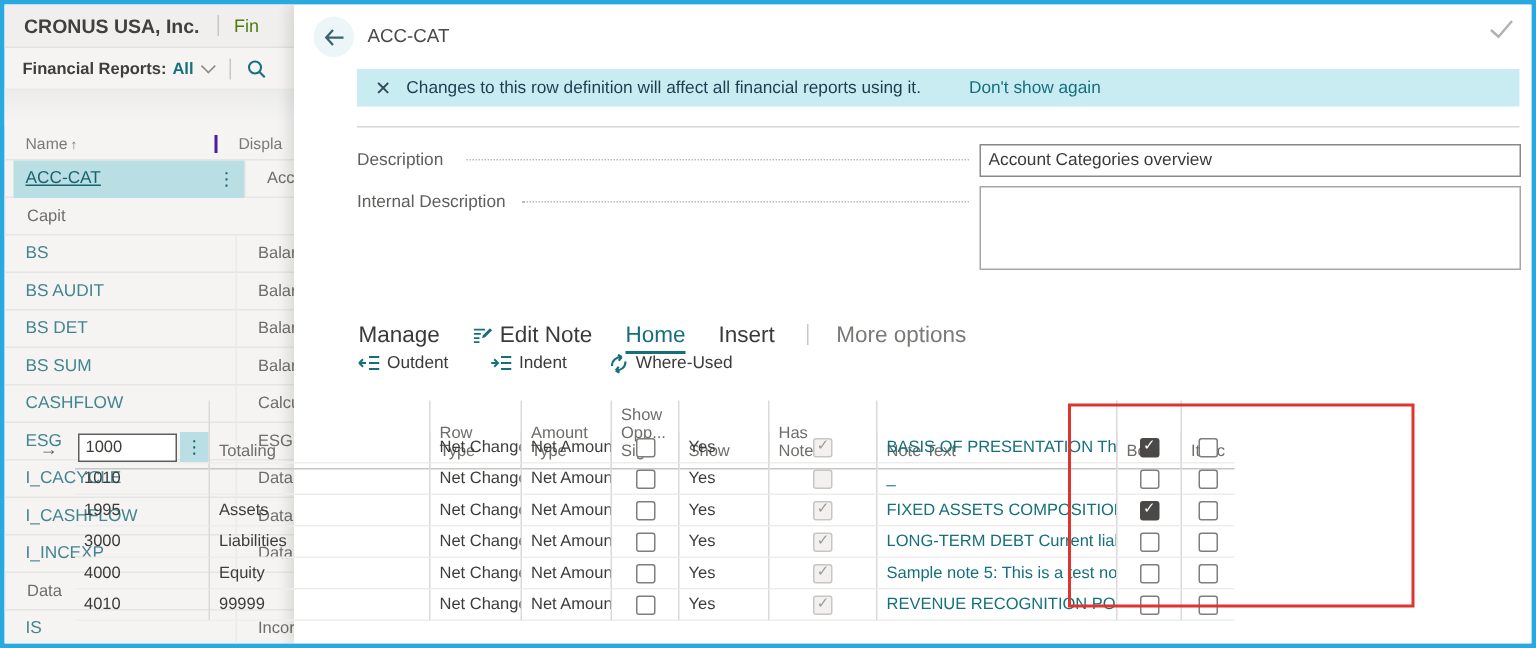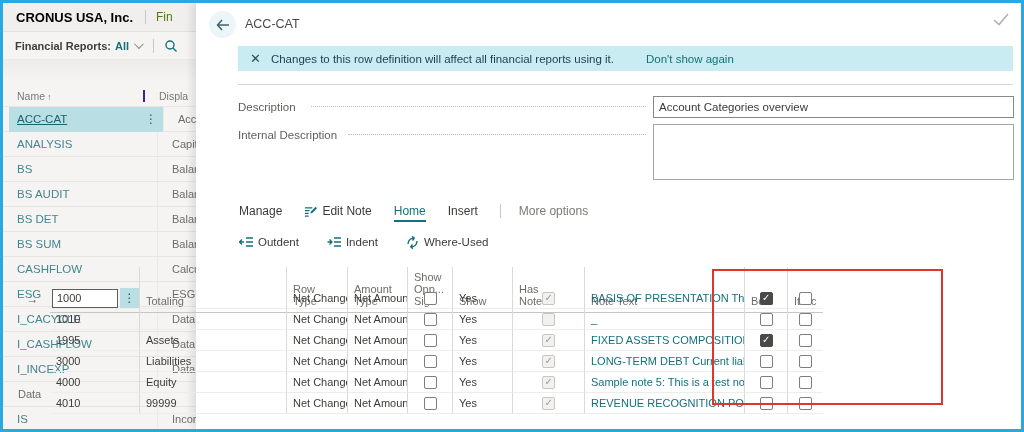--- a/index.html
+++ b/index.html
@@ -7,21 +7,21 @@
   body { font-family: "Liberation Sans", "DejaVu Sans", sans-serif; background:#fff; }
   .frame {
     position: relative; width: 1024px; height: 432px;
     border: 3px solid #2aa9e0; outline: 1px solid #1b3a4a;
     overflow: hidden; background:#fff;
   }
 
   
   .sidebar { position:absolute; left:0; top:0; width:193px; height:100%; background:#f5f4f3; }
   .sb-top { height:29px; display:flex; align-items:center; background:#f0efee; border-bottom:1px solid #e3e1df; white-space:nowrap; overflow:hidden; }
-  .sb-company { font-size:13px; font-weight:bold; color:#000000; padding-left:13px; }
+  .sb-company { font-size:13px; font-weight:bold; color:#404040; padding-left:13px; }
   .sb-top-div { width:1px; height:14px; background:#c9c7c5; margin:0 10px 0 12px; }
   .sb-top-item { font-size:12px; color:#4d7c0f; }
   .sb-filter { height:28px; display:flex; align-items:center; border-bottom:1px solid #eceae8; }
   .sb-filter-label { font-size:11px; font-weight:bold; color:#3f3e3c; padding-left:12px; }
   .sb-filter-val { font-size:11px; font-weight:bold; color:#15707b; margin-left:4px; }
   .chev { display:inline-block; width:7px; height:7px; border-right:1.4px solid #8a8886; border-bottom:1.4px solid #8a8886; transform:rotate(45deg) translateY(-2px); margin-left:5px; }
   .sb-filter-div { width:1px; height:14px; background:#c9c7c5; margin:0 10px 0 12px; }
   .sb-gap { height:24px; background:linear-gradient(#ececeb,#f6f5f4); }
   .sb-cols { height:22px; display:flex; align-items:flex-end; padding-bottom:4px; font-size:10.5px; color:#7b7976; }
   .sb-col-name { padding-left:14px; width:140px; }
@@ -44,21 +44,21 @@
   .notif { position:absolute; left:42px; right:8px; top:43px; height:25px; background:#c9ecf2; display:flex; align-items:center; font-size:11.5px; color:#1e3c50; }
   .notif-close { margin:0 10px 0 12px; font-size:13px; color:#2f4858; line-height:1; }
   .notif-action { color:#15707b; margin-left:32px; }
   .pane-hr { position:absolute; left:42px; right:8px; top:81px; border-top:1px solid #d8d6d4; }
 
   .field-label { position:absolute; left:42px; font-size:11.5px; color:#605e5c; }
   .dots { position:absolute; height:12px; border-bottom:1px dotted #bdbbb9; }
   .desc-input { position:absolute; left:457px; top:93px; width:361px; height:22px; border:1px solid #8a8886; font-family:inherit; font-size:11.5px; color:#3b3a39; padding:0 5px; background:#fff; }
   .int-desc { position:absolute; left:457px; top:121px; width:361px; height:56px; border:1px solid #a8a6a4; resize:none; font-family:inherit; font-size:11.5px; padding:2px 5px; background:#fff; }
 
-  .menubar { position:absolute; left:43px; top:198px; display:flex; align-items:center; height:20px; font-size:12px; color:#3b3a39; }
+  .menubar { position:absolute; left:43px; top:210px; display:flex; align-items:center; height:20px; font-size:15px; color:#3b3a39; }
   .menu-item { margin-right:22px; display:flex; align-items:center; gap:5px; }
   .menu-item.active { color:#15707b; border-bottom:2px solid #15707b; padding-bottom:2px; margin-bottom:-4px; }
   .menu-div { width:1px; height:14px; background:#c9c7c5; margin:0 18px 0 0; }
   .menu-more { color:#7b7976; }
 
   .toolbar { position:absolute; left:43px; top:229px; display:flex; height:20px; font-size:11.5px; color:#3b3a39; }
   .tool-item { margin-right:28px; display:flex; align-items:center; gap:5px; }
 
   
   .grid { position:absolute; left:12px; top:264px; display:grid; grid-template-columns:35px 70px 20px 147px 61px 60px 45px 60px 72px 160px 43px 35px; grid-auto-rows:21px; font-size:11px; color:#3d3c3a; }
@@ -114,23 +114,20 @@
     </div>
     <div>
       <div class="sb-row selected">
         <span class="sb-name-cell">
             <span class="sb-name-text">ACC-CAT</span>
             <span class="sb-ell">⋮</span>
           </span>
         <span class="sb-disp-cell">Acco</span>
       </div>
       <div class="sb-row">
-        <span class="sb-name-cell">
-            <span class="sb-name-text">ANALYSIS</span>
-          </span>
         <span class="sb-disp-cell">Capit</span>
       </div>
       <div class="sb-row">
         <span class="sb-name-cell">
             <span class="sb-name-text">BS</span>
           </span>
         <span class="sb-disp-cell">Balar</span>
       </div>
       <div class="sb-row">
         <span class="sb-name-cell">

